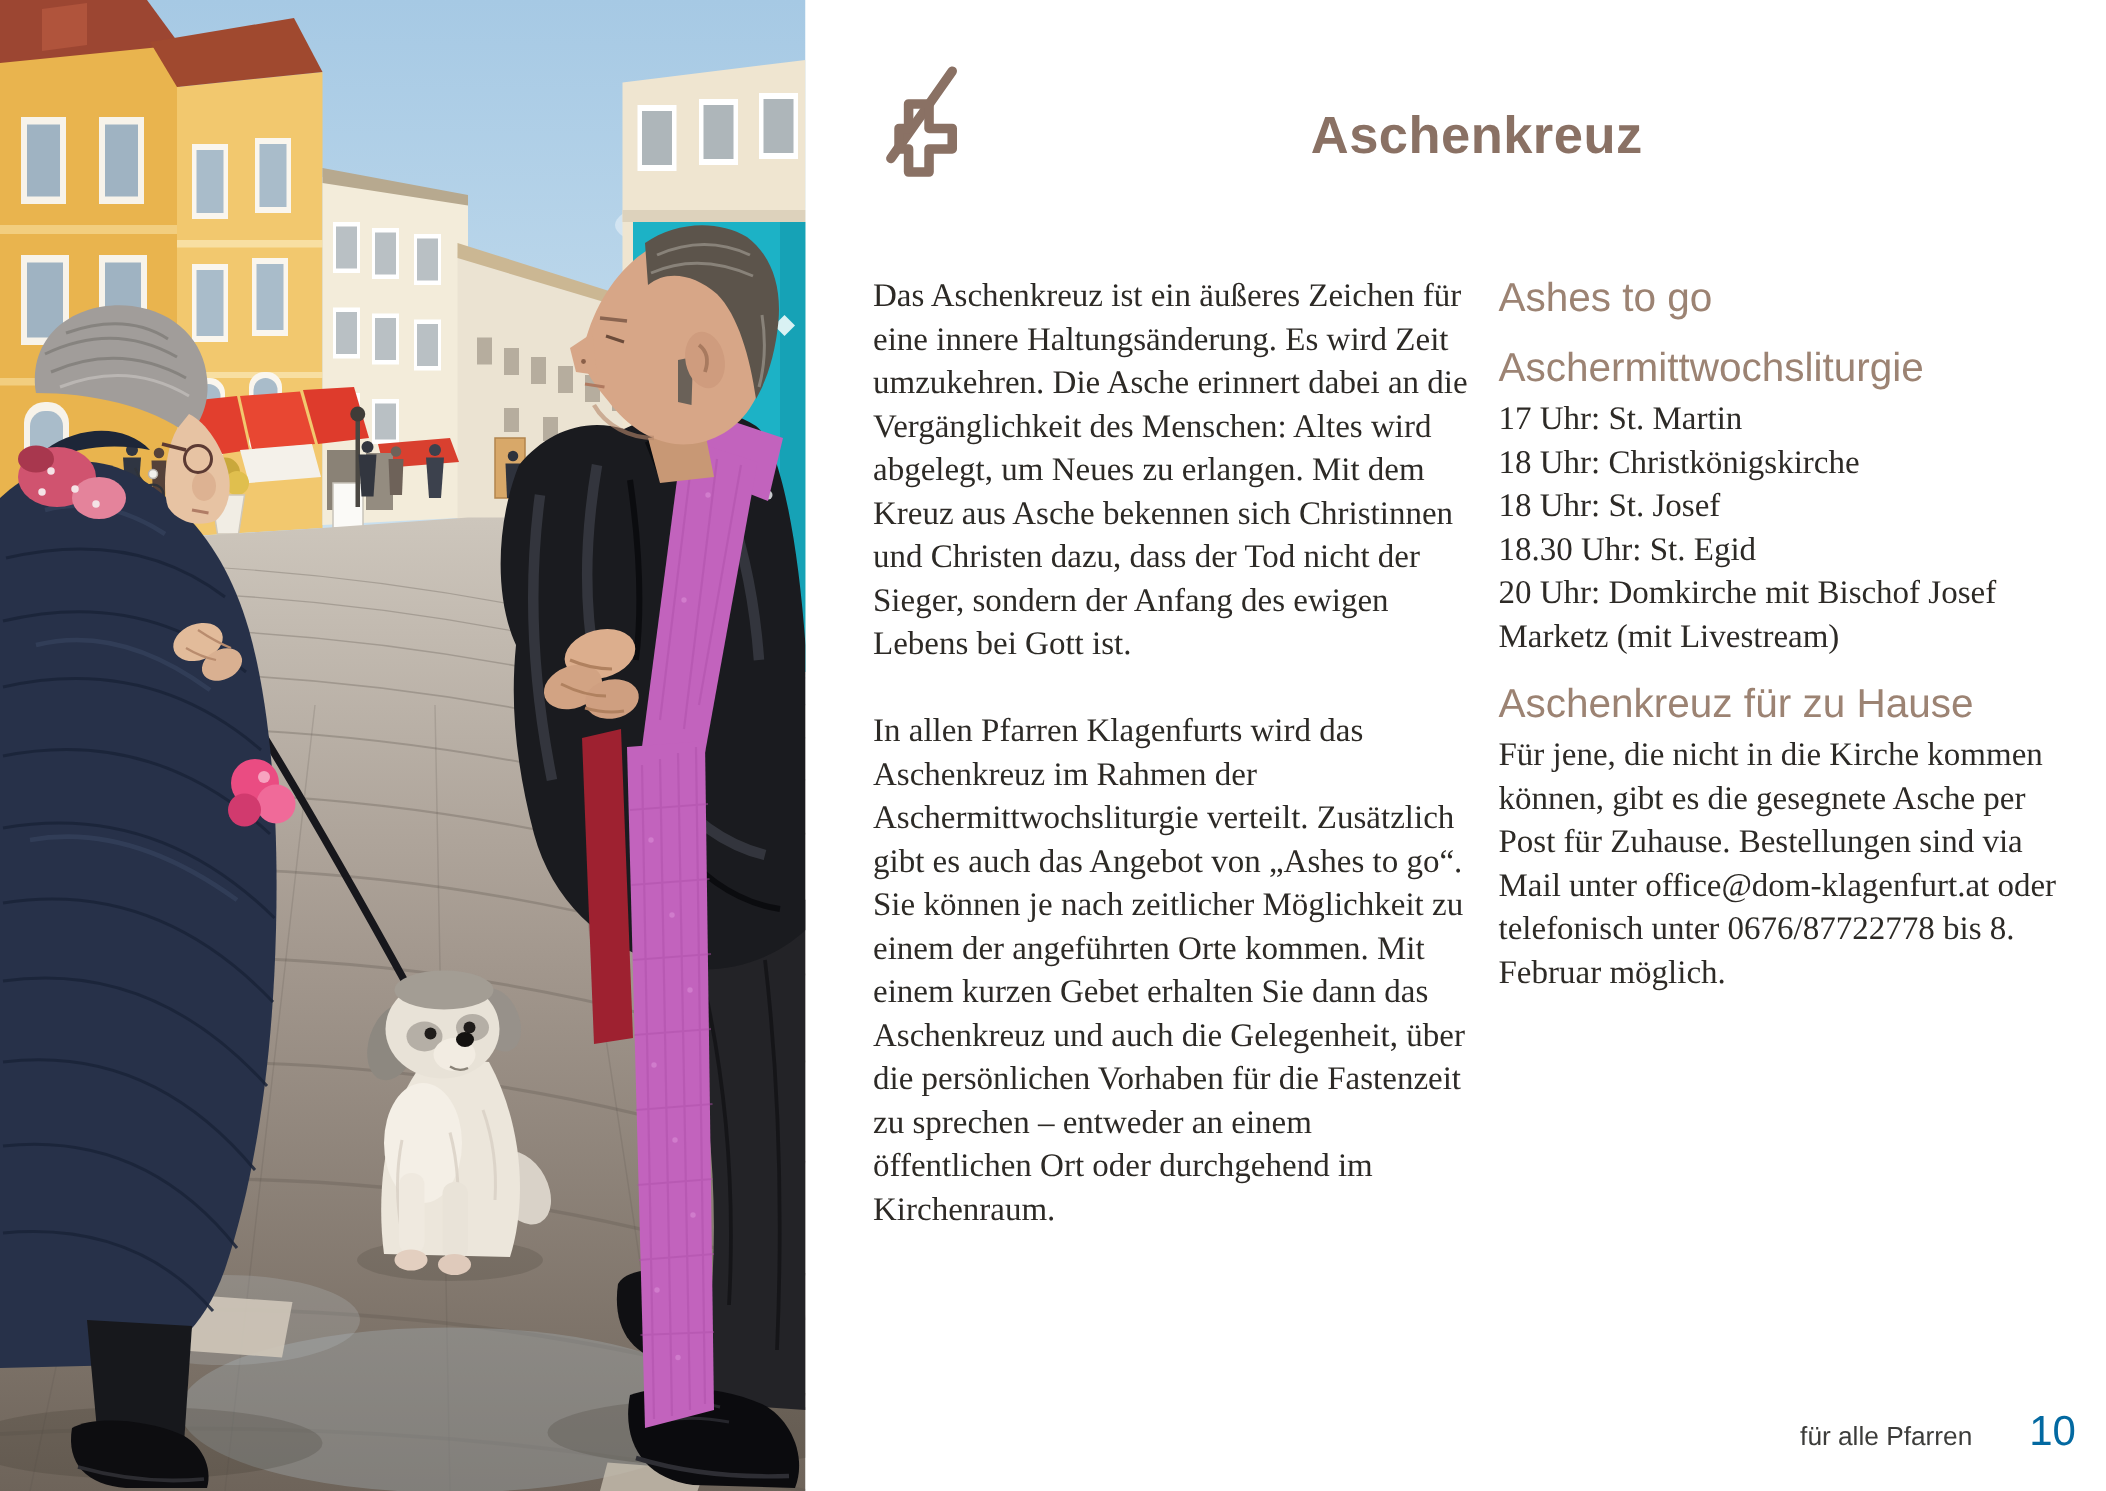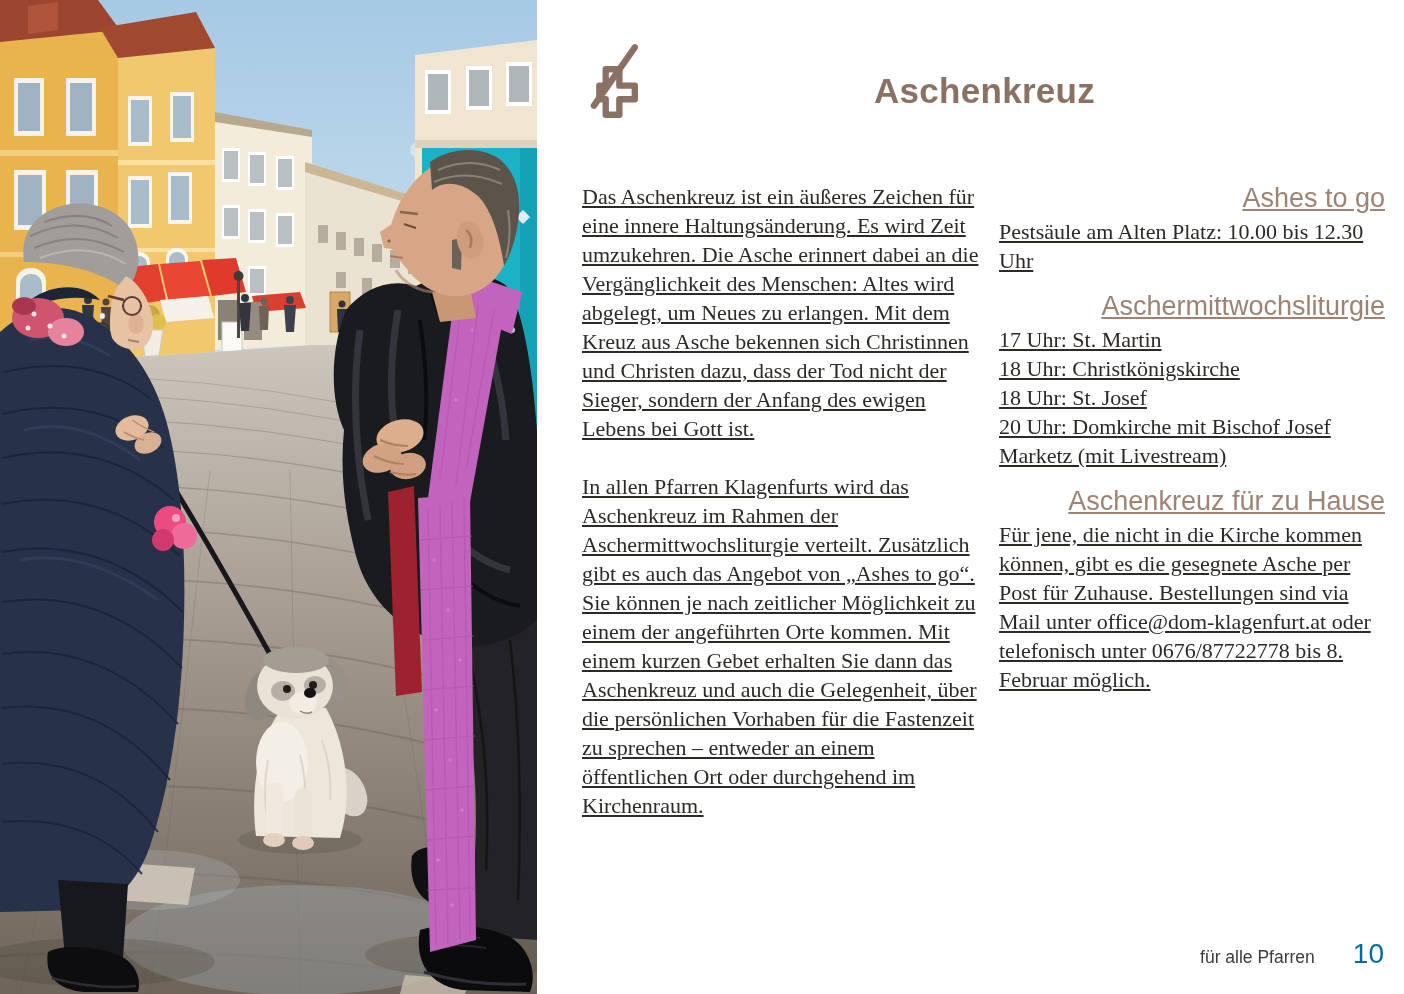--- a/index.html
+++ b/index.html
@@ -19,27 +19,27 @@
     font-size:35px; font-weight:bold; color:#8a7164; letter-spacing:0.3px;
   }
   .subtitle {
     position:absolute; top:101px; left:0; width:100%; text-align:center;
     font-size:27px; color:#8e7a6c;
   }
   .col { position:absolute; top:182px; font-family:"Liberation Serif", serif;
          font-size:22px; line-height:29px; color:#2d2a26; }
   .col-left  { left:31px;  width:397px; }
   .col-right { left:448px; width:386px; }
-  .col p { margin:0;text-decoration:underline; }
+  .col p { margin:0; }
   .col-left p + p { margin-top:29px; }
   .section { margin:0 0 15px 0; }
   .section h3 {
     margin:0 0 3px 0; font-family:"Liberation Sans", sans-serif;
     font-weight:normal; font-size:27px; line-height:32px;
-    color:#9c8373; text-align:right;text-decoration:underline;
+    color:#9c8373; text-align:left;
   }
   .footer {
     position:absolute; right:34px; bottom:24px;
     display:flex; align-items:baseline; gap:38px;
   }
   .footer-label { font-size:17.5px; color:#3c3c3a; }
   .page-number  { font-size:28px; color:#0369a1; }
 </style>
 </head>
 <body>
@@ -426,28 +426,28 @@
     <h1 class="title">Aschenkreuz</h1>
 
     <div class="col col-left">
       <p>Das Aschenkreuz ist ein äußeres Zeichen für eine innere Haltungsänderung. Es wird Zeit umzukehren. Die Asche erinnert dabei an die Vergänglichkeit des Menschen: Altes wird abgelegt, um Neues zu erlangen. Mit dem Kreuz aus Asche bekennen sich Christinnen und Christen dazu, dass der Tod nicht der Sieger, sondern der Anfang des ewigen Lebens bei Gott ist.</p>
       <p>In allen Pfarren Klagenfurts wird das Aschenkreuz im Rahmen der Aschermittwochsliturgie verteilt. Zusätzlich gibt es auch das Angebot von „Ashes to go“. Sie können je nach zeitlicher Möglichkeit zu einem der angeführten Orte kommen. Mit einem kurzen Gebet erhalten Sie dann das Aschenkreuz und auch die Gelegenheit, über die persönlichen Vorhaben für die Fastenzeit zu sprechen – entweder an einem öffentlichen Ort oder durchgehend im Kirchenraum.</p>
     </div>
 
     <div class="col col-right">
       <section class="section">
         <h3>Ashes to go</h3>
-        <p>Pestsäule am Alten Platz: 10.00 bis 12.30 Uhr</p>
       </section>
 
       <section class="section">
         <h3>Aschermittwochsliturgie</h3>
         <p>17 Uhr: St. Martin</p>
         <p>18 Uhr: Christkönigskirche</p>
         <p>18 Uhr: St. Josef</p>
+        <p>18.30 Uhr: St. Egid</p>
         <p>20 Uhr: Domkirche mit Bischof Josef Marketz (mit Livestream)</p>
       </section>
 
       <section class="section">
         <h3>Aschenkreuz für zu Hause</h3>
         <p>Für jene, die nicht in die Kirche kommen können, gibt es die gesegnete Asche per Post für Zuhause. Bestellungen sind via Mail unter office@dom-klagenfurt.at oder telefonisch unter 0676/87722778 bis 8. Februar möglich.</p>
       </section>
     </div>
 
     <footer class="footer">

